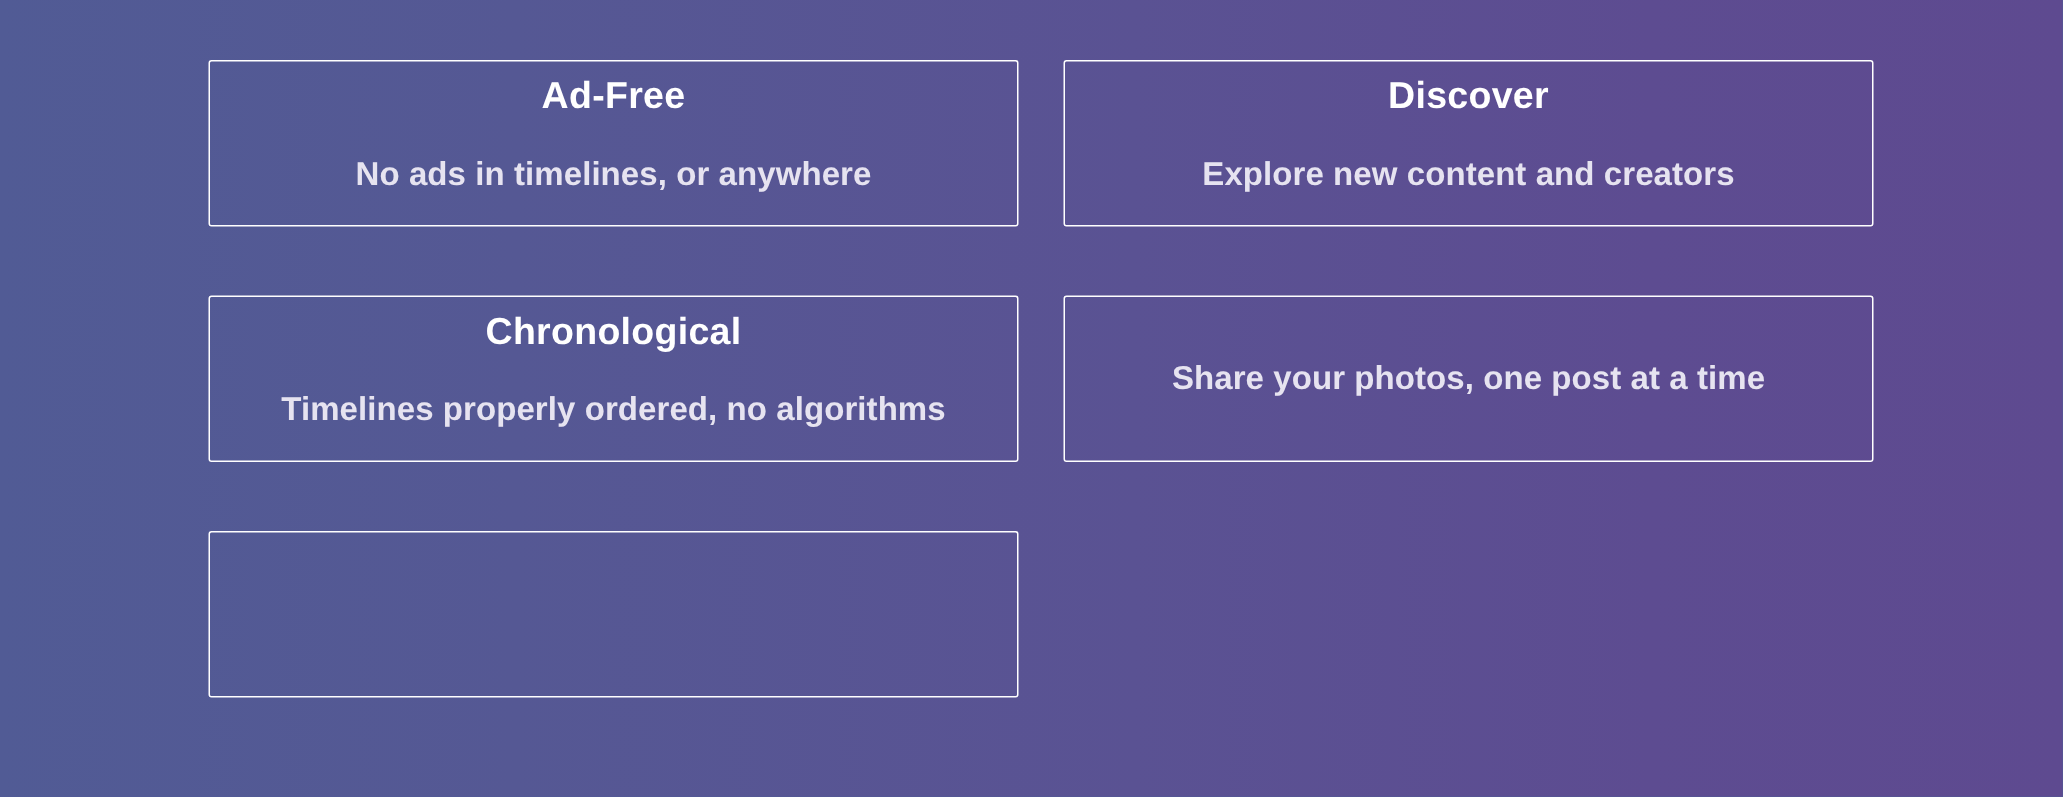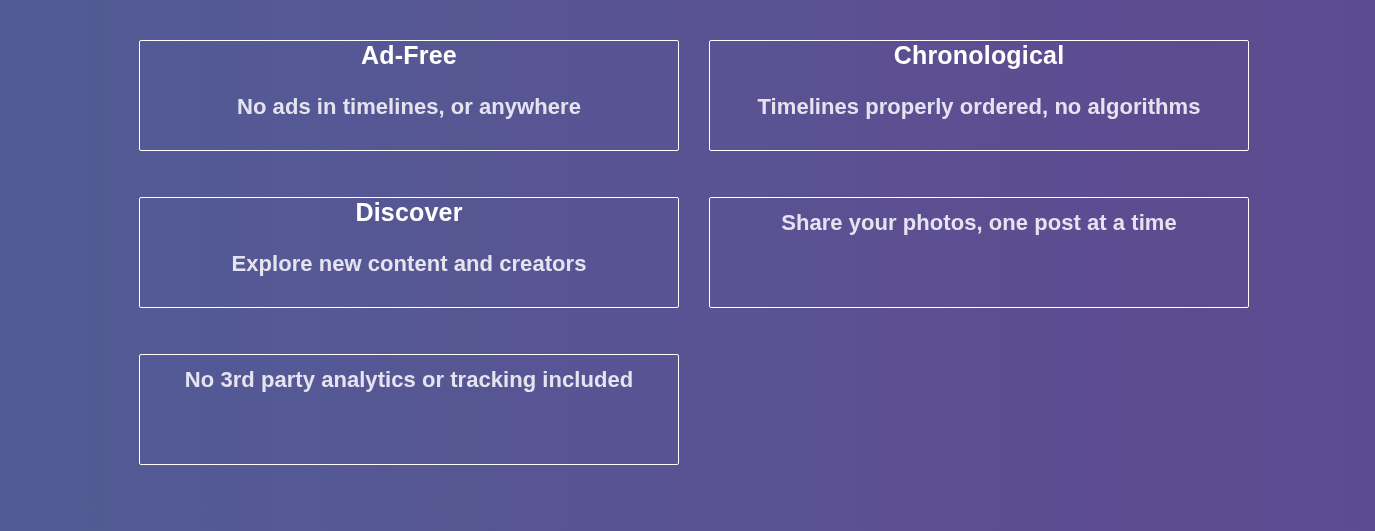--- a/index.html
+++ b/index.html
@@ -37,20 +37,21 @@
 
   .feature-card {
     position: relative;
     box-sizing: border-box;
     border: 1px solid #FFFFFF;
     border-radius: 2px;
     background: transparent;
     display: flex;
     flex-direction: column;
     align-items: center;
+    justify-content: center;
     text-align: center;
     padding: 0 14px;
   }
 
   .feature-title {
     display: block;
     color: #FFFFFF;
     font-size: 25px;
     font-weight: bold;
     line-height: 1.15;
@@ -75,32 +76,31 @@
 
 <div id="feature-section">
   <div id="feature-grid">
 
     <div class="feature-card">
       <span class="feature-title">Ad-Free</span>
       <span class="feature-subtitle">No ads in timelines, or anywhere</span>
     </div>
 
     <div class="feature-card">
-      <span class="feature-title">Chronological</span>
-      <span class="feature-subtitle">Timelines properly ordered, no algorithms</span>
+      <span class="feature-title">Discover</span>
+      <span class="feature-subtitle">Explore new content and creators</span>
     </div>
 
     <div class="feature-card">
-      <span class="feature-title">Discover</span>
-      <span class="feature-subtitle">Explore new content and creators</span>
+      <span class="feature-title">Chronological</span>
+      <span class="feature-subtitle">Timelines properly ordered, no algorithms</span>
     </div>
 
 
     <div class="feature-card">
       <span class="feature-subtitle">Share your photos, one post at a time</span>
     </div>
 
     <div class="feature-card">
-      <span class="feature-subtitle">No 3rd party analytics or tracking included</span>
     </div>
 
   </div>
 </div>
 
 </body></html>

